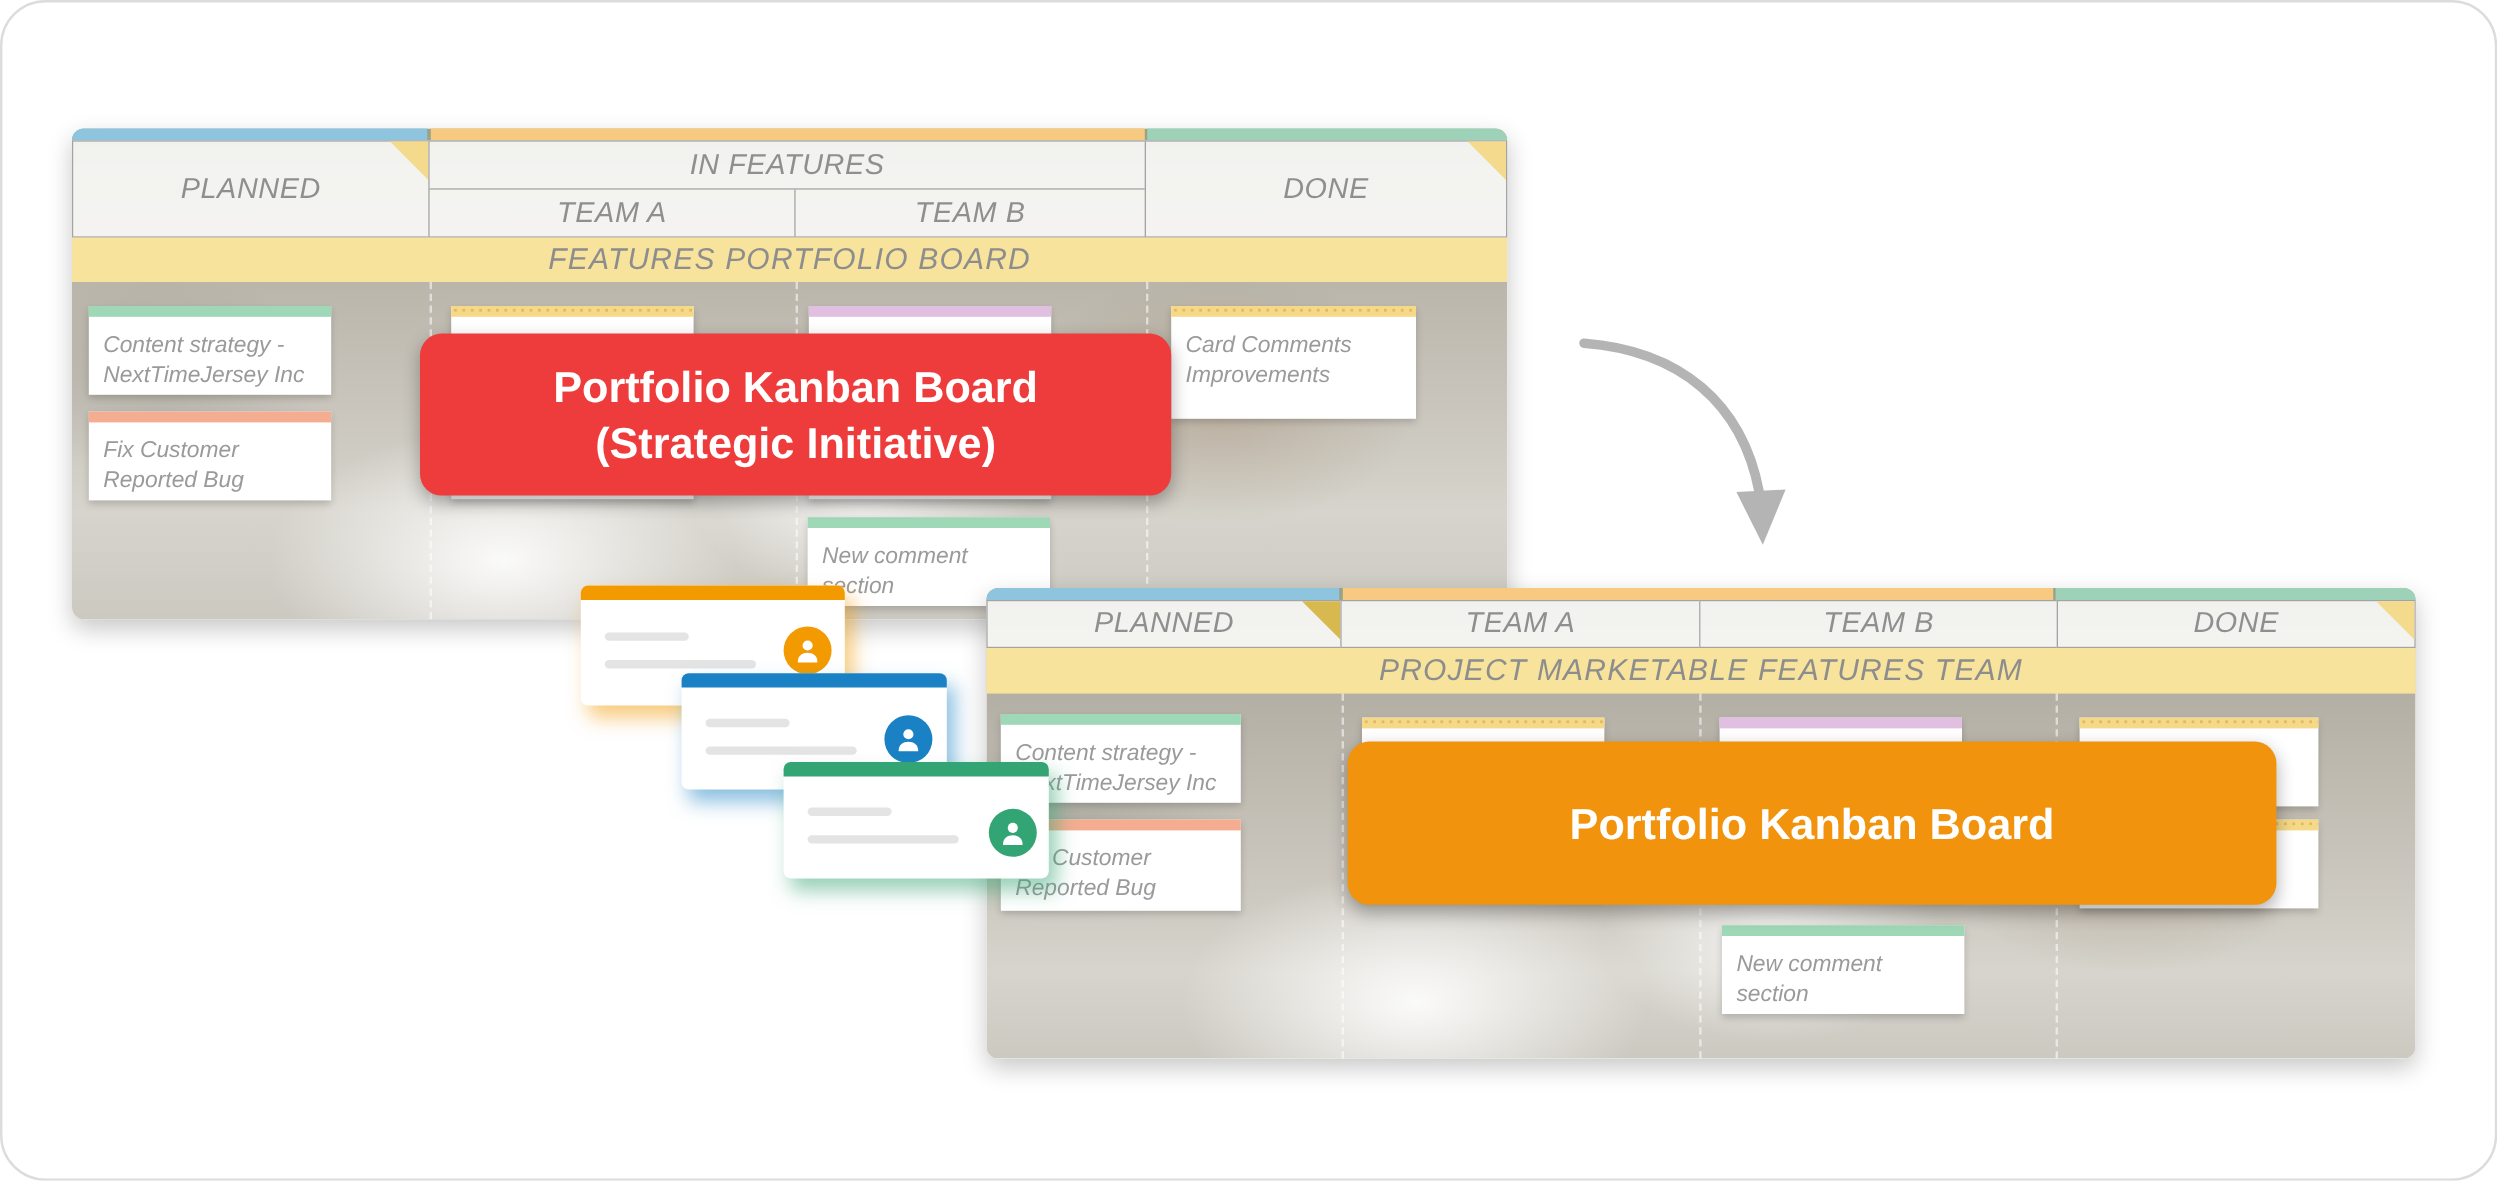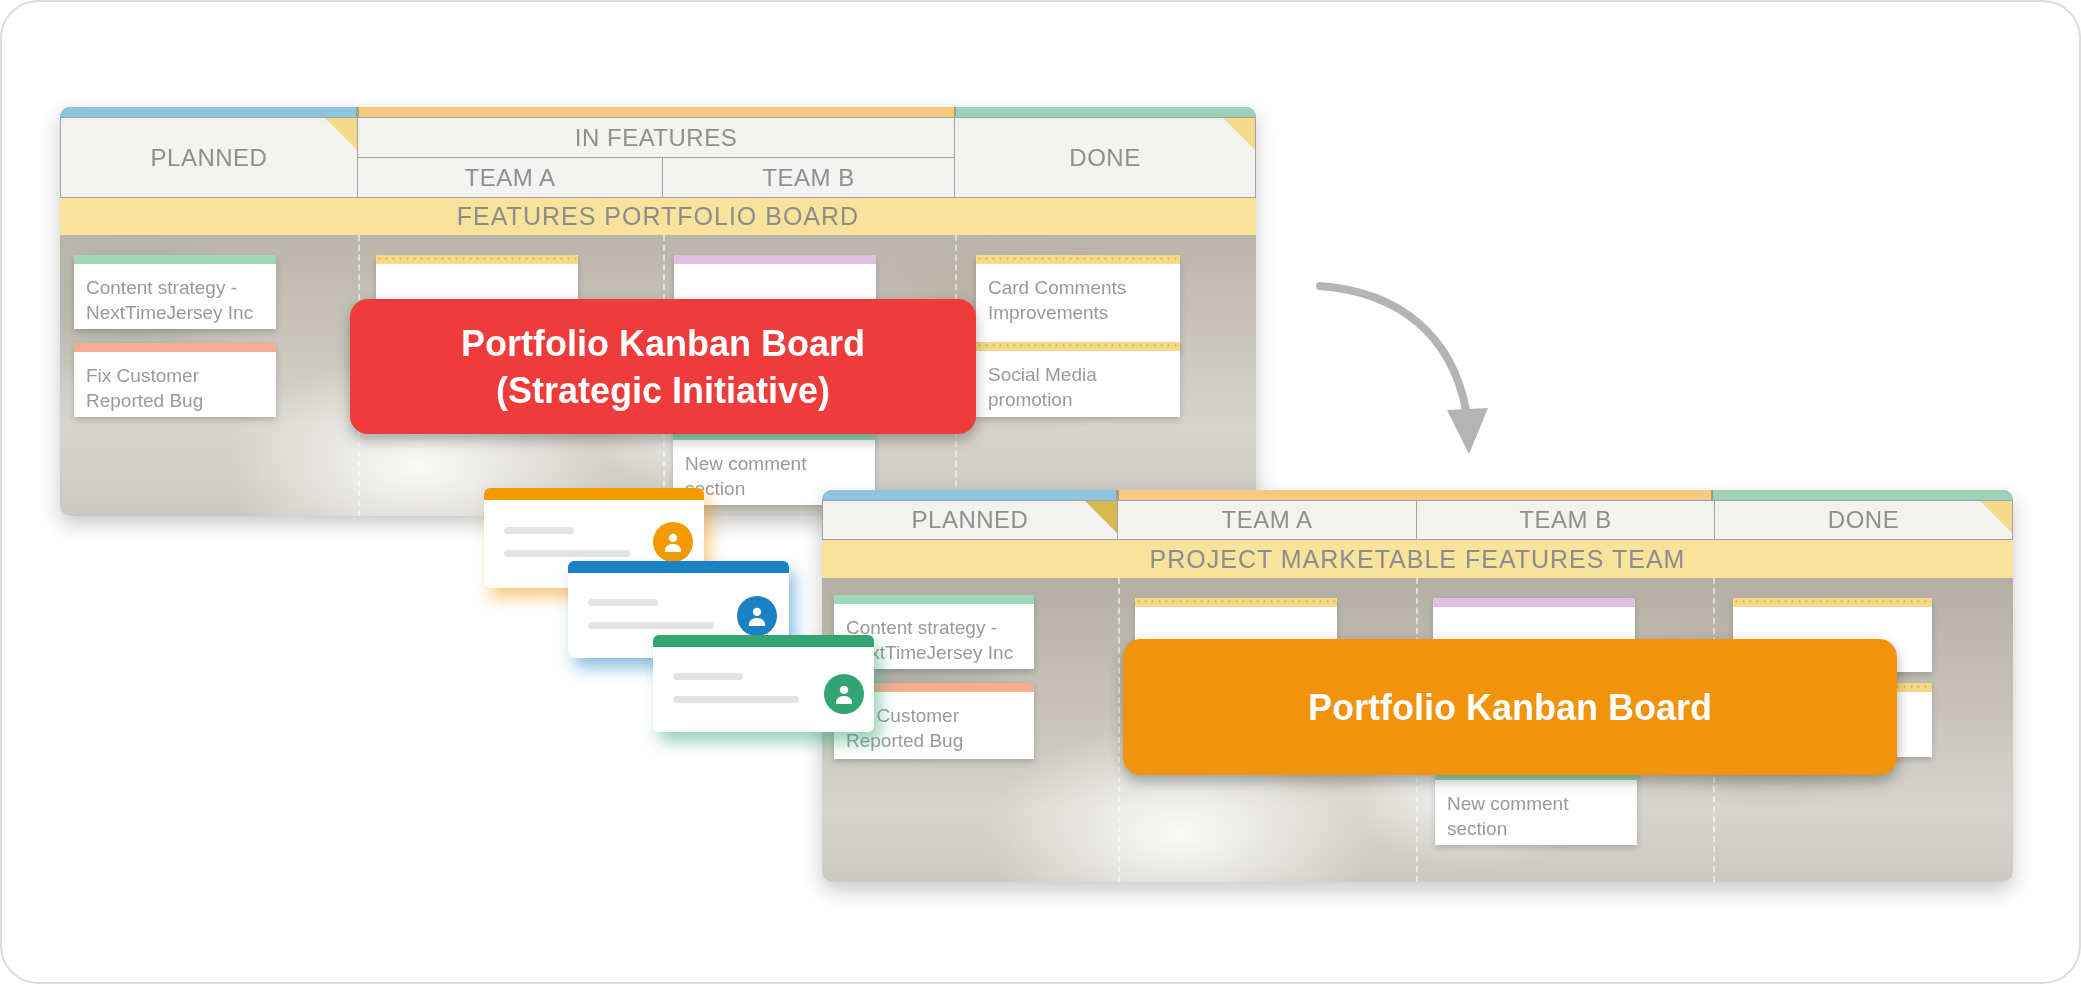--- a/index.html
+++ b/index.html
@@ -6,21 +6,21 @@
   .stage{position:relative;width:2077px;height:980px;background:#ffffff;border:2px solid #dcdcdc;
          border-radius:38px;overflow:hidden;}
   
   .board{position:absolute;border-radius:10px;box-shadow:0 8px 20px rgba(0,0,0,0.22);
          background:
            radial-gradient(240px 150px at 80% 55%, rgba(164,142,118,0.45), transparent 70%),
            radial-gradient(300px 170px at 30% 88%, rgba(255,255,255,0.9), transparent 65%),
            radial-gradient(220px 130px at 55% 75%, rgba(255,255,255,0.75), transparent 65%),
            radial-gradient(200px 120px at 6% 50%, rgba(148,146,136,0.40), transparent 70%),
            linear-gradient(180deg,#97a186 0px,#a9a89b 34px,#b3afa5 90px,#bdb9af 150px,
-                           #c9c5bc 230px,#d6d4cc 320px,#ccc9c1 100%);}
+                           #c9c5bc 230px,#d6d4cc 320px,#ccc9c1 100%); font-style: italic;}
   .board1{left:58px;top:105px;width:1196px;height:409px;}
   .board2{left:820px;top:488px;width:1191px;height:392px;}
   .strip{position:absolute;top:0;height:10px;}
   .strip.first{border-top-left-radius:10px;}
   .strip.last{border-top-right-radius:10px;}
   .s-blue{background:#8fc4de;}
   .s-orange{background:#f8c981;}
   .s-green{background:#9ed2b8;}
   .hcell{position:absolute;background:rgba(253,253,252,0.88);border:1px solid #a3a3a3;
          box-sizing:border-box;display:flex;align-items:center;justify-content:center;
@@ -57,21 +57,21 @@
   .iline{position:absolute;height:7px;border-radius:4px;background:#e4e4e4;}
   .avatar{position:absolute;border-radius:50%;display:flex;align-items:center;
           justify-content:center;}
   .icard.orange{left:482px;top:486px;width:220px;height:100px;
                 box-shadow:6px 10px 16px rgba(243,154,0,0.50);}
   .icard.blue{left:566px;top:559px;width:221px;height:97px;
               box-shadow:6px 10px 16px rgba(26,130,196,0.50);}
   .icard.green{left:651px;top:633px;width:221px;height:97px;
                box-shadow:6px 10px 16px rgba(51,164,116,0.50);}
   .arrow-svg{position:absolute;left:0;top:0;width:2077px;height:980px;pointer-events:none;}
-  .z2{z-index:2;} .z3{z-index:3;} .z4{z-index:4;} .z5{z-index:5;margin-top:21px;}
+  .z2{z-index:2;} .z3{z-index:3;} .z4{z-index:4;} .z5{z-index:5;}
 </style>
 </head>
 <body>
 
 <div class="stage">
 
   <div class="board board1">
     <div class="strip s-blue first" style="left:0;width:296px;"></div>
     <div class="strip s-orange" style="left:299px;width:595px;"></div>
     <div class="strip s-green last" style="left:896px;width:300px;"></div>
@@ -116,24 +116,20 @@
     <div class="kcard" style="left:614px;top:148px;width:202px;height:161px;">
       <div class="kstrip k-pink"></div>
     </div>
     <div class="kcard" style="left:613px;top:324px;width:202px;height:74px;">
       <div class="kstrip k-green"></div>
       <div class="ktext">New comment section</div>
     </div>
     <div class="kcard" style="left:916px;top:148px;width:204px;height:94px;">
       <div class="kstrip k-yellow"></div>
       <div class="ktext">Card Comments Improvements</div>
-    </div>
-    <div class="kcard" style="left:916px;top:235px;width:204px;height:75px;">
-      <div class="kstrip k-yellow"></div>
-      <div class="ktext">Social Media promotion</div>
     </div>
   </div>
 
   <svg class="arrow-svg z2" viewBox="0 0 2077 980">
     <path d="M 1318 284 C 1398 290 1450 334 1464 408" fill="none" stroke="#b4b4b4" stroke-width="8" stroke-linecap="round"></path>
     <polygon points="1445,408 1486,406 1467,452" fill="#b4b4b4"></polygon>
   </svg>
 
   <div class="board board2 z3">
     <div class="strip s-blue first" style="left:0;width:294px;"></div>

